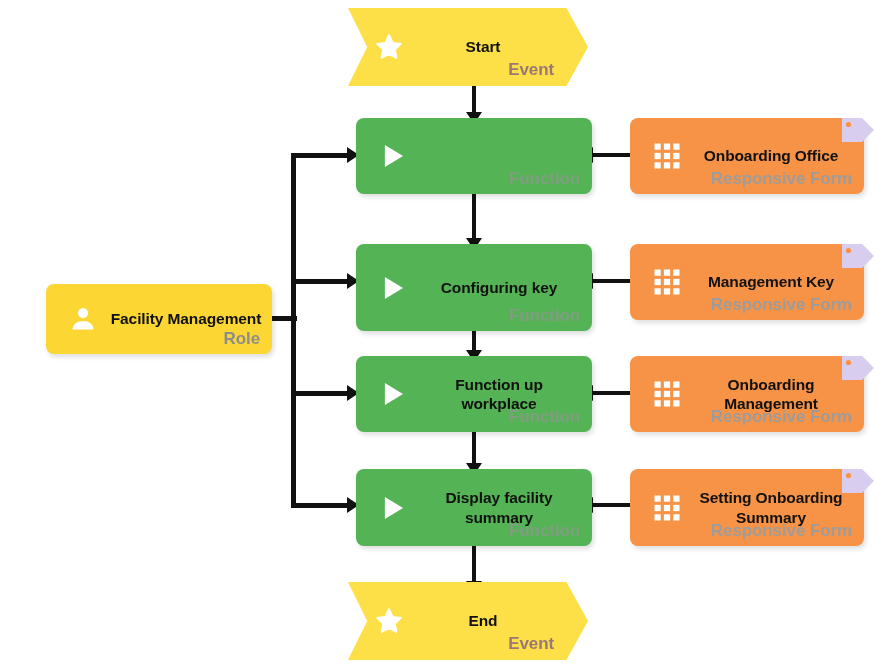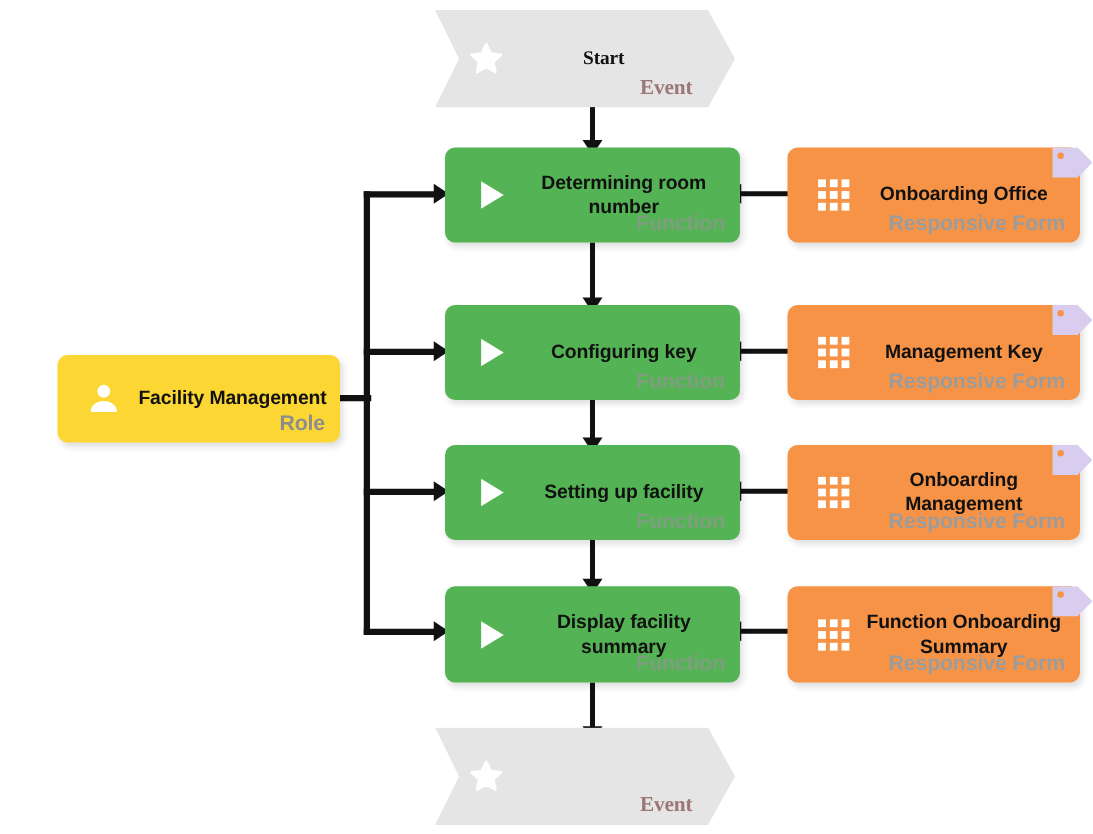--- a/index.html
+++ b/index.html
@@ -96,25 +96,24 @@
   .tag-corner {
     position: absolute;
     right: -10px;
     top: 0px;
     width: 34px;
     height: 34px;
   }
 
   
   .event-box {
-    background: #e5e5e5;
+    background: #fde047;
     -webkit-clip-path: polygon(0 0, 91% 0, 100% 50%, 91% 100%, 0 100%, 8% 50%);
     clip-path: polygon(0 0, 91% 0, 100% 50%, 91% 100%, 0 100%, 8% 50%);
     filter: drop-shadow(2px 3px 3px rgba(0,0,0,0.16));
-    font-family: Liberation Serif, serif;
   }
   .event-box .label {
     left: 60px;
     right: 30px;
   }
   .event-box .type {
     right: 34px;
     bottom: 6px;
     color: #9b7777;
   }
@@ -211,37 +210,36 @@
       <path d="M3.6 20.4c0-4.2 3.8-6.9 8.4-6.9s8.4 2.7 8.4 6.9z" fill="#ffffff"></path>
     </svg>
     <div class="label">Facility Management</div>
     <div class="type">Role</div>
   </div>
 
   <div class="node func-box" style="left:356px; top:118px; width:236px; height:76px;">
     <svg class="glyph" viewBox="0 0 24 24">
       <path d="M5.5 3.2 L20 12 L5.5 20.8 Z" fill="#ffffff"></path>
     </svg>
-    <div class="label">Determining room number</div>
     <div class="type">Function</div>
   </div>
 
-  <div class="node func-box" style="left:356px; top:244px; width:236px; height:76px;">
+  <div class="node func-box" style="left:356px; top:244px; width:236px; height:87px;">
     <svg class="glyph" viewBox="0 0 24 24">
       <path d="M5.5 3.2 L20 12 L5.5 20.8 Z" fill="#ffffff"></path>
     </svg>
     <div class="label">Configuring key</div>
     <div class="type">Function</div>
   </div>
 
   <div class="node func-box" style="left:356px; top:356px; width:236px; height:76px;">
     <svg class="glyph" viewBox="0 0 24 24">
       <path d="M5.5 3.2 L20 12 L5.5 20.8 Z" fill="#ffffff"></path>
     </svg>
-    <div class="label">Setting up facility</div>
+    <div class="label">Function up workplace</div>
     <div class="type">Function</div>
   </div>
 
   <div class="node func-box" style="left:356px; top:469px; width:236px; height:77px;">
     <svg class="glyph" viewBox="0 0 24 24">
       <path d="M5.5 3.2 L20 12 L5.5 20.8 Z" fill="#ffffff"></path>
     </svg>
     <div class="label">Display facility summary</div>
     <div class="type">Function</div>
   </div>
@@ -315,24 +313,25 @@
       <rect x="2" y="2" width="5" height="5" fill="#ffffff"></rect>
       <rect x="9.5" y="2" width="5" height="5" fill="#ffffff"></rect>
       <rect x="17" y="2" width="5" height="5" fill="#ffffff"></rect>
       <rect x="2" y="9.5" width="5" height="5" fill="#ffffff"></rect>
       <rect x="9.5" y="9.5" width="5" height="5" fill="#ffffff"></rect>
       <rect x="17" y="9.5" width="5" height="5" fill="#ffffff"></rect>
       <rect x="2" y="17" width="5" height="5" fill="#ffffff"></rect>
       <rect x="9.5" y="17" width="5" height="5" fill="#ffffff"></rect>
       <rect x="17" y="17" width="5" height="5" fill="#ffffff"></rect>
     </svg>
-    <div class="label">Function Onboarding Summary</div>
+    <div class="label">Setting Onboarding Summary</div>
     <div class="type">Responsive Form</div>
   </div>
 
   <div class="node event-box" style="left:348px; top:582px; width:240px; height:78px;">
     <svg class="glyph" viewBox="0 0 24 24">
       <path d="M12 2.6l2.9 6.1 6.6.8-4.9 4.5 1.3 6.6L12 17.4 6.1 20.6l1.3-6.6L2.5 9.5l6.6-.8z" fill="#ffffff" stroke="#ffffff" stroke-width="1.6" stroke-linejoin="round"></path>
     </svg>
+    <div class="label">End</div>
     <div class="type">Event</div>
   </div>
 
 </div>
 
 </body></html>

